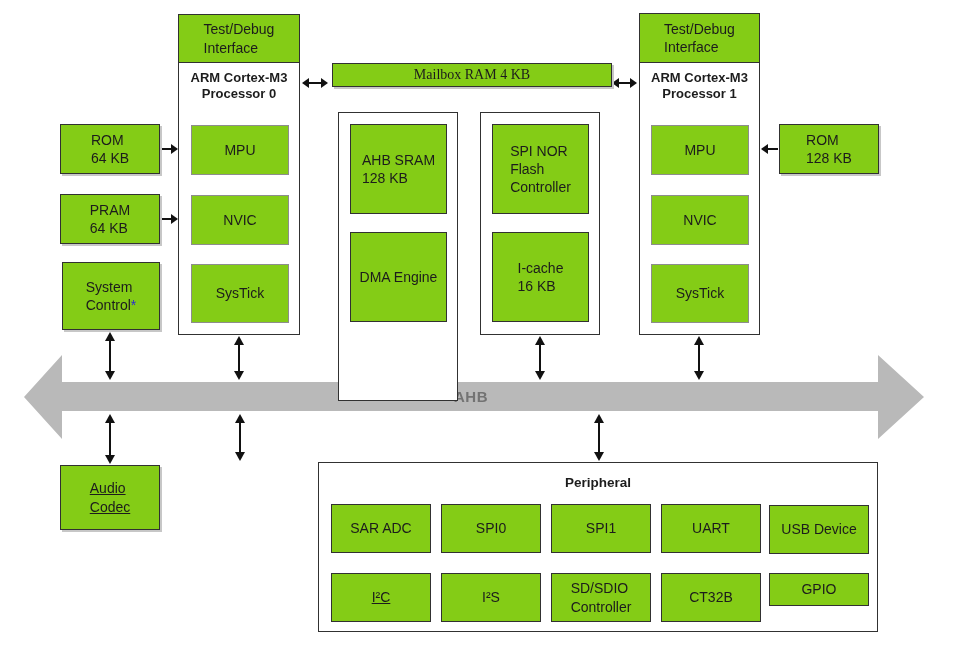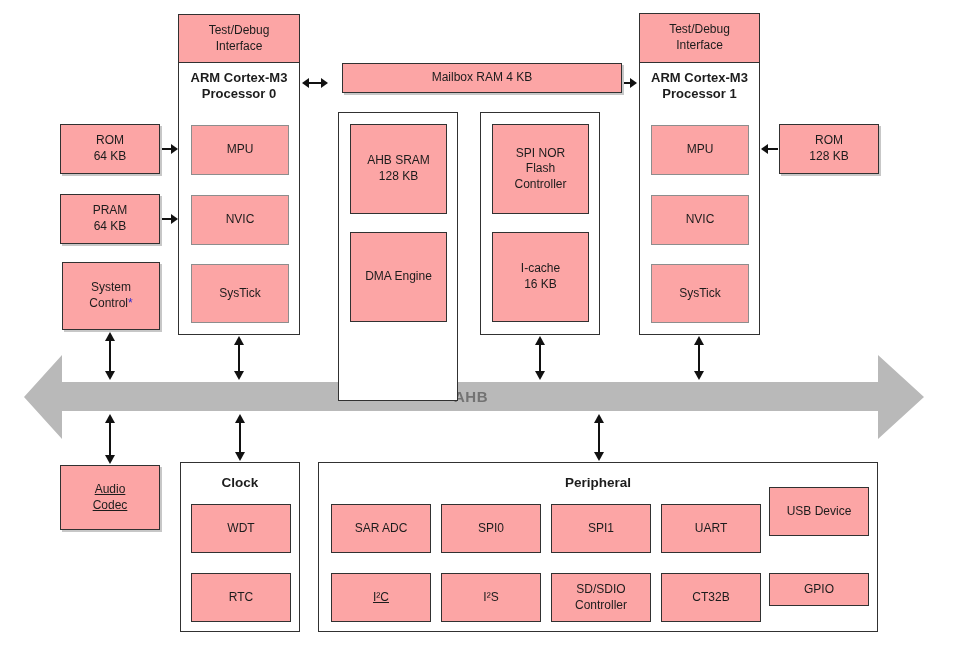--- a/index.html
+++ b/index.html
@@ -2,23 +2,23 @@
 <html><head>
 <meta charset="utf-8">
 <style>
   html,body{margin:0;padding:0;background:#ffffff;}
   #canvas{
     position:relative;width:954px;height:654px;background:#ffffff;overflow:hidden;
     font-family:"Liberation Sans","DejaVu Sans",sans-serif;color:#1c1c1c;
   }
   svg.layer{position:absolute;left:0;top:0;width:954px;height:654px;}
   .box{
-    position:absolute;background:#fca5a5;border:1.6px solid #313131;
-    display:flex;align-items:center;justify-content:center;text-align:center;
-    white-space:pre-line;font-size:12px;line-height:1.3;box-sizing:border-box;
+    position:absolute;background:#84cc16;border:1.6px solid #313131;
+    display:flex;align-items:center;justify-content:center;
+    white-space:pre-line;font-size:14px;line-height:1.3;box-sizing:border-box;
   }
   .shadow{box-shadow:2px 2px 0 #c7c7c7;}
   .graybd{border:1.3px solid #8d8d8d;}
   .container{background:#ffffff;border:2px solid #a6a6a6;}
   .frame{background:#ffffff;border:1.6px solid #313131;position:absolute;box-sizing:border-box;}
   .proc-label{
     position:absolute;left:0;right:0;top:7px;text-align:center;
     font-weight:bold;font-size:13px;line-height:1.25;white-space:pre-line;
   }
   .group-title{
@@ -123,21 +123,21 @@
   <div class="box nobd-bottom" style="left:178px;top:14px;width:122px;height:48px;">Test/Debug
 Interface</div>
   <div class="frame" style="left:178px;top:62px;width:122px;height:273px;">
     <div class="proc-label">ARM Cortex-M3
 Processor 0</div>
     <div class="box graybd" style="left:12px;top:62px;width:98px;height:50px;">MPU</div>
     <div class="box graybd" style="left:12px;top:132px;width:98px;height:50px;">NVIC</div>
     <div class="box graybd" style="left:12px;top:201px;width:98px;height:59px;">SysTick</div>
   </div>
 
-  <div class="box shadow" style="left:342px;top:63px;width:280px;height:30px;">Mailbox RAM 4 KB</div>
+  <div class="box shadow" style="left:332px;top:63px;width:280px;height:24px;font-family:Liberation Serif, serif;">Mailbox RAM 4 KB</div>
 
   <div class="frame container" style="left:338px;top:112px;width:120px;height:289px;">
     <div class="box" style="left:11px;top:11px;width:97px;height:90px;">AHB SRAM
 128 KB</div>
     <div class="box" style="left:11px;top:119px;width:97px;height:90px;">DMA Engine</div>
   </div>
 
   <div class="frame container" style="left:480px;top:112px;width:120px;height:223px;">
     <div class="box" style="left:11px;top:11px;width:97px;height:90px;">SPI NOR
 Flash
@@ -155,34 +155,29 @@
     <div class="box graybd" style="left:11px;top:132px;width:98px;height:50px;">NVIC</div>
     <div class="box graybd" style="left:11px;top:201px;width:98px;height:59px;">SysTick</div>
   </div>
 
   <div class="box shadow" style="left:779px;top:124px;width:100px;height:50px;">ROM
 128 KB</div>
 
   <div class="box shadow" style="left:60px;top:465px;width:100px;height:65px;text-decoration:underline;">Audio
 Codec</div>
 
-  <div class="frame" style="left:180px;top:462px;width:120px;height:170px;">
-    <div class="group-title">Clock</div>
-    <div class="box" style="left:10px;top:41px;width:100px;height:49px;">WDT</div>
-    <div class="box" style="left:10px;top:110px;width:100px;height:49px;">RTC</div>
-  </div>
 
   <div class="frame" style="left:318px;top:462px;width:560px;height:170px;">
     <div class="group-title">Peripheral</div>
 
     <div class="box" style="left:12px;top:41px;width:100px;height:49px;">SAR ADC</div>
     <div class="box" style="left:122px;top:41px;width:100px;height:49px;">SPI0</div>
     <div class="box" style="left:232px;top:41px;width:100px;height:49px;">SPI1</div>
     <div class="box" style="left:342px;top:41px;width:100px;height:49px;">UART</div>
-    <div class="box" style="left:450px;top:24px;width:100px;height:49px;">USB Device</div>
+    <div class="box" style="left:450px;top:42px;width:100px;height:49px;">USB Device</div>
 
     <div class="box" style="left:12px;top:110px;width:100px;height:49px;text-decoration:underline;">I²C</div>
     <div class="box" style="left:122px;top:110px;width:100px;height:49px;">I²S</div>
     <div class="box" style="left:232px;top:110px;width:100px;height:49px;">SD/SDIO
 Controller</div>
     <div class="box" style="left:342px;top:110px;width:100px;height:49px;">CT32B</div>
     <div class="box" style="left:450px;top:110px;width:100px;height:33px;">GPIO</div>
   </div>
 
 </div>

